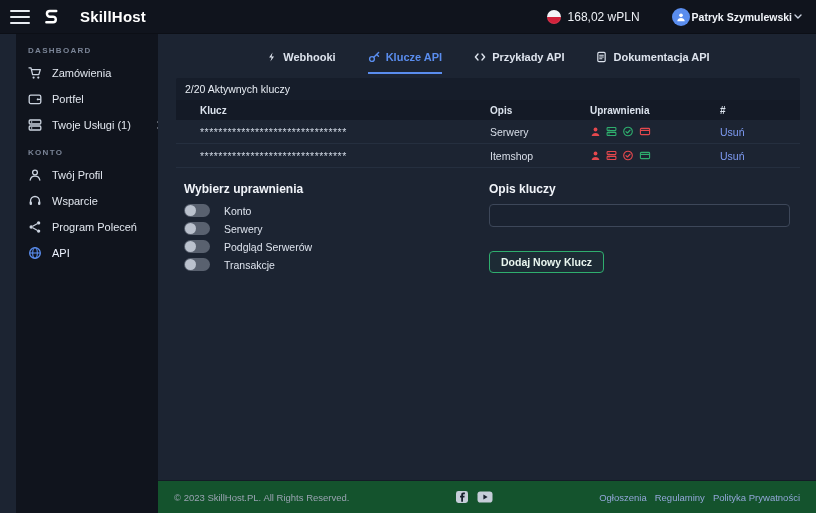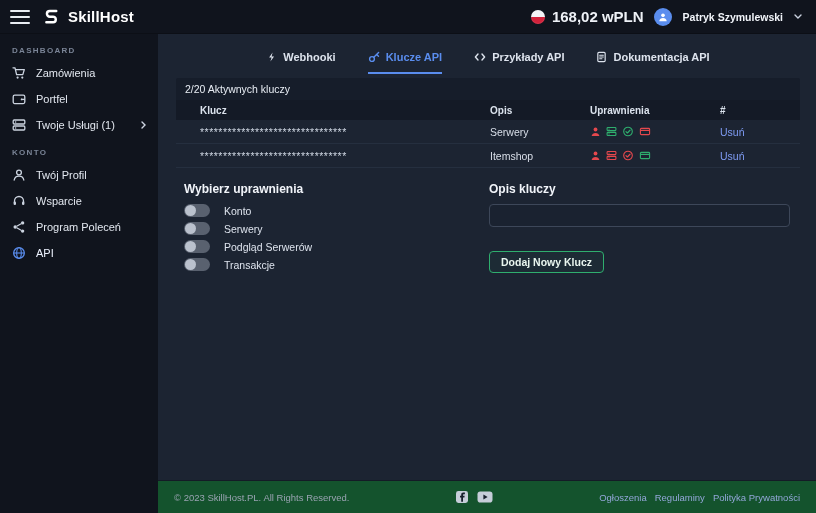--- a/index.html
+++ b/index.html
@@ -7,33 +7,33 @@
        font-family:"Liberation Sans","DejaVu Sans",sans-serif;color:#dfe5ee}
   svg{display:block}
 
   
   .topbar{position:absolute;top:0;left:0;width:816px;height:34px;background:#10141d;
           display:flex;align-items:center;justify-content:space-between;
           padding:0 14px 0 10px;box-sizing:border-box;z-index:3;border-bottom:1px solid #0c0f16}
   .tb-left{display:flex;align-items:center;gap:12px}
   .hamburger{width:20px;height:14px;display:flex;flex-direction:column;justify-content:space-between;cursor:pointer}
   .hamburger i{display:block;height:2px;background:#e8ecf2;border-radius:1px}
-  .brand{display:flex;align-items:center;gap:7px;cursor:pointer}
+  .brand{display:flex;align-items:center;gap:19px;cursor:pointer}
   .brand-name{font-size:15px;font-weight:700;color:#fff;letter-spacing:.2px}
   .tb-right{display:flex;align-items:center;gap:8px}
   .balance-group{display:flex;align-items:center;gap:7px;cursor:pointer}
   .flag{width:14px;height:14px;border-radius:50%;background:linear-gradient(#f3f5f8 50%,#d2223b 50%);box-shadow:0 0 0 1px rgba(255,255,255,.08) inset}
-  .balance{font-size:15px;color:#eef1f6;font-weight:700}
-  .usermenu{display:flex;align-items:center;gap:11px;margin-left:2px;cursor:pointer}
+  .balance{font-size:12px;color:#eef1f6;font-weight:400}
+  .usermenu{display:flex;align-items:center;gap:2px;margin-left:24px;cursor:pointer}
   .avatar{width:18px;height:18px;border-radius:50%;background:#5a8dee;display:flex;align-items:center;justify-content:center;color:#eaf0ff}
   .username{font-size:10.5px;font-weight:700;color:#f2f5fa}
   .chev{color:#c9d1de}
 
   
-  .sidebar{position:absolute;top:34px;left:0;width:158px;height:479px;background:#10141d;box-sizing:border-box;padding-top:2px}
+  .sidebar{position:absolute;top:34px;left:16px;width:158px;height:479px;background:#10141d;box-sizing:border-box;padding-top:2px}
   .sec-label{font-size:8px;letter-spacing:1.3px;color:#7a8496;font-weight:700;padding:10px 12px 5px}
   .side-item{display:flex;align-items:center;gap:10px;height:26px;padding:0 12px;cursor:pointer;color:#e2e7ef;font-size:11px}
   .side-item .icon{color:#ccd4e0;flex:0 0 auto;display:flex}
   .side-item .lbl{white-space:nowrap}
   .side-item .right-chev{margin-left:auto;color:#cfd6e2;display:flex}
   .side-item.active .icon{color:#5a8dee}
   .side-item.active .lbl{color:#eef3ff}
 
   
   .main{position:absolute;top:34px;left:158px;width:658px;height:479px;background:#1c2432;

